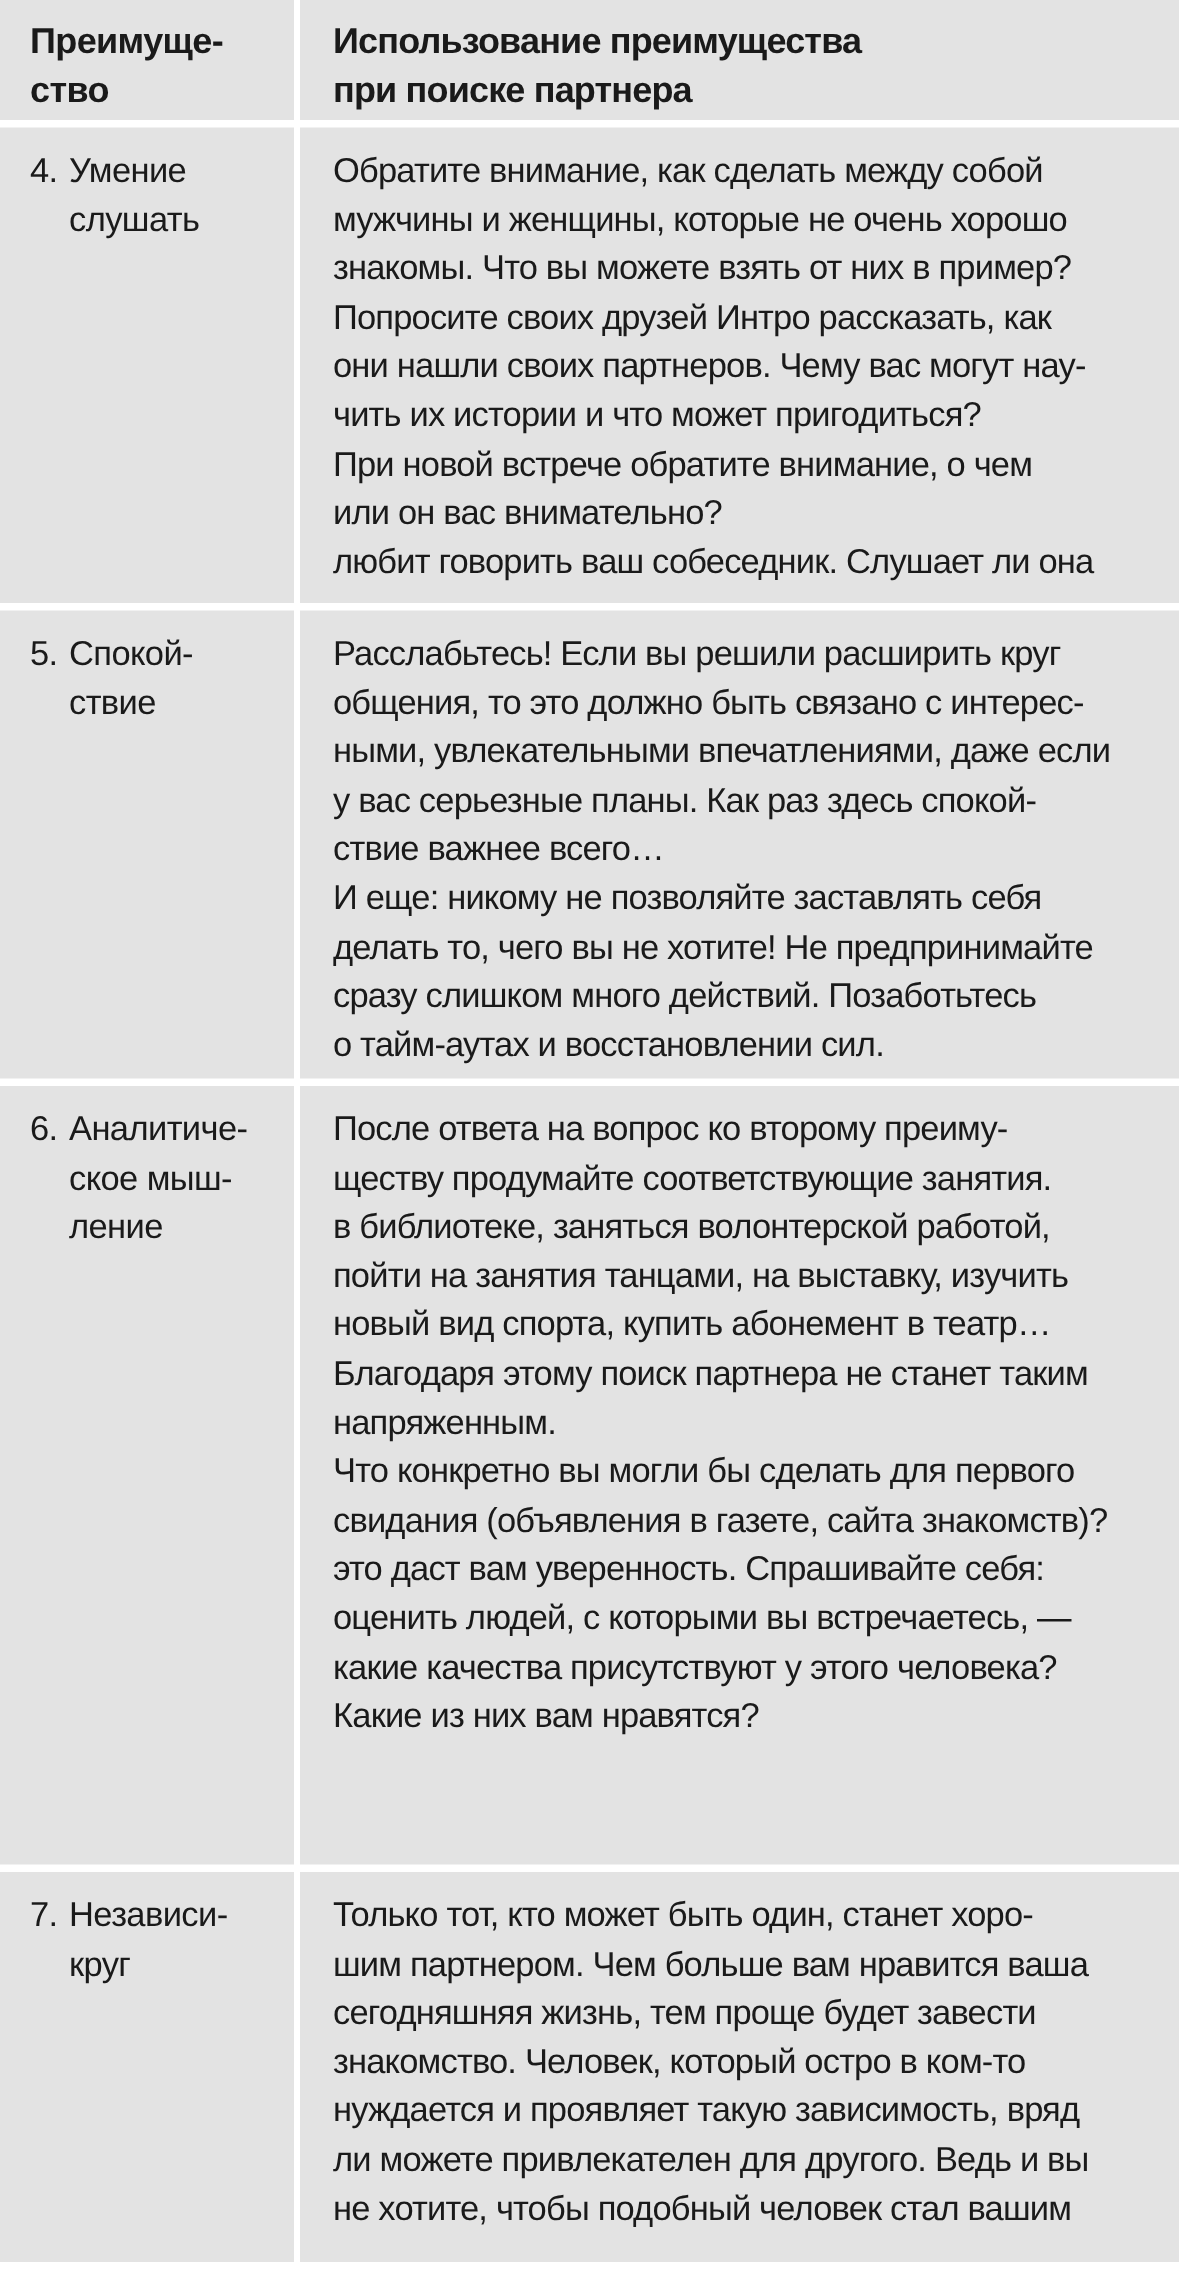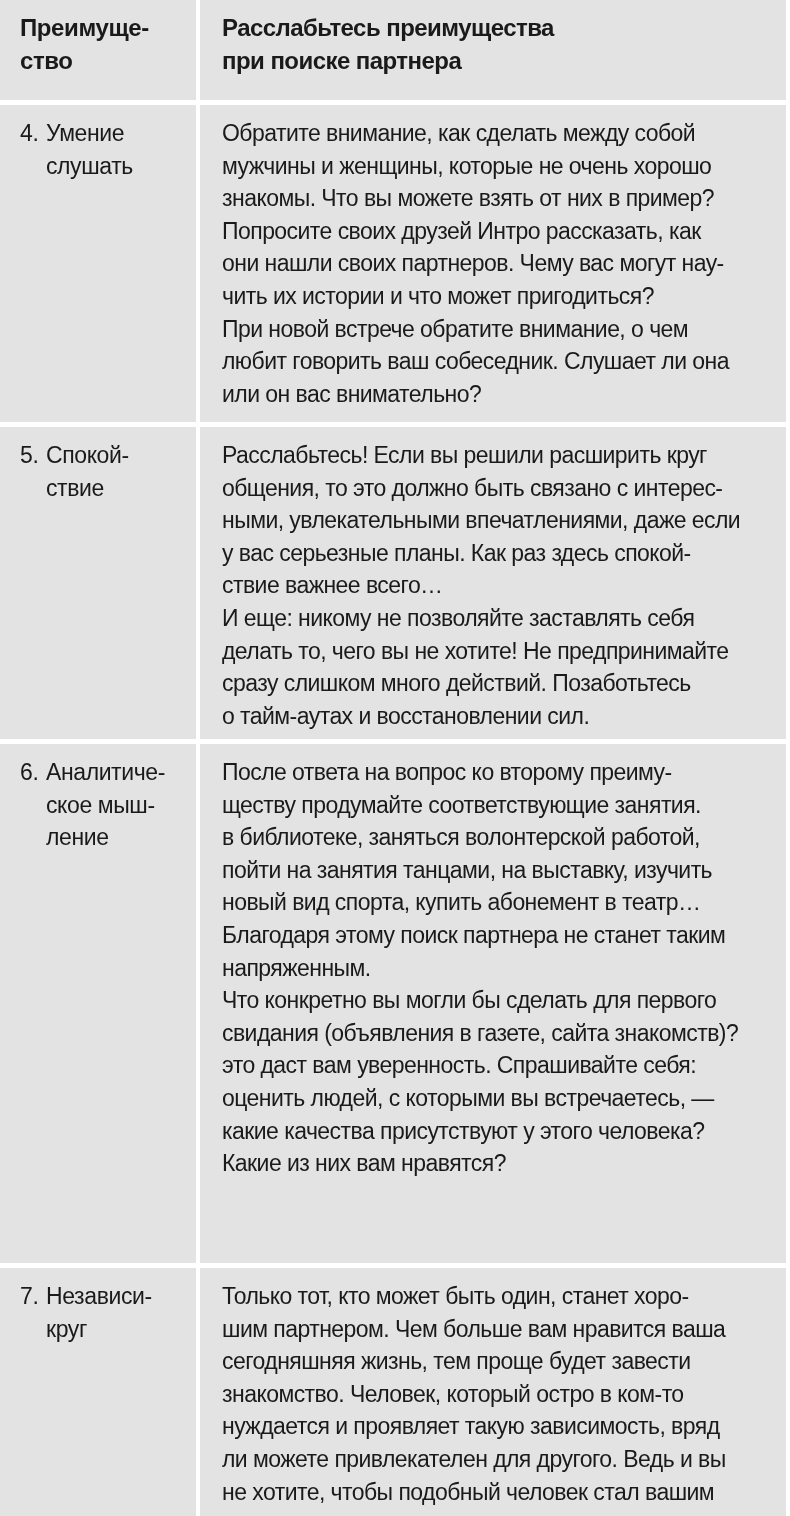--- a/index.html
+++ b/index.html
@@ -13,21 +13,21 @@
       background: #ffffff;
     }
     .cell {
       background: #e3e3e3;
       color: #1a1a1a;
       font-family: "Liberation Sans Narrow", "Liberation Sans", sans-serif;
       font-size: 23px;
       line-height: 32.6px;
       box-sizing: border-box;
     }
-    .hdr { font-weight: bold; font-size: 24px; padding: 17px 0 0 20px; height: 100px; letter-spacing: -0.6px; }
+    .hdr { font-weight: bold; font-size: 24px; padding: 17px 0 0 20px; height: 80px; letter-spacing: -0.6px; }
     .hdr.c2 { padding-left: 22px; }
     .c1 { padding: 12px 0 0 20px; letter-spacing: -0.4px; }
     .c2 { padding: 12px 10px 0 22px; letter-spacing: -0.55px; }
     .num { display: inline-block; width: 26px; }
     .lbl-wrap { display: flex; }
     .lbl-lines { display: block; }
     .line { display: block; white-space: nowrap; }
     .r4 { height: 317px; }
     .r5 { height: 312px; }
     .r6 { height: 519px; }
@@ -36,43 +36,43 @@
 </head>
 <body>
 
 <div class="table">
 
   <div class="cell hdr c1">
     <span class="line">Преимуще-</span>
     <span class="line">ство</span>
   </div>
   <div class="cell hdr c2">
-    <span class="line">Расслабьтесь преимущества</span>
+    <span class="line">Использование преимущества</span>
     <span class="line">при поиске партнера</span>
   </div>
 
   <div class="cell c1 r4">
     <div class="lbl-wrap">
       <span class="num">4.</span>
       <span class="lbl-lines">
         <span class="line">Умение</span>
         <span class="line">слушать</span>
       </span>
     </div>
   </div>
   <div class="cell c2 r4">
     <span class="line">Обратите внимание, как сделать между собой</span>
     <span class="line">мужчины и женщины, которые не очень хорошо</span>
     <span class="line">знакомы. Что вы можете взять от них в пример?</span>
     <span class="line">Попросите своих друзей Интро рассказать, как</span>
     <span class="line">они нашли своих партнеров. Чему вас могут нау-</span>
     <span class="line">чить их истории и что может пригодиться?</span>
     <span class="line">При новой встрече обратите внимание, о чем</span>
+    <span class="line">или он вас внимательно?</span>
     <span class="line">любит говорить ваш собеседник. Слушает ли она</span>
-    <span class="line">или он вас внимательно?</span>
   </div>
 
   <div class="cell c1 r5">
     <div class="lbl-wrap">
       <span class="num">5.</span>
       <span class="lbl-lines">
         <span class="line">Спокой-</span>
         <span class="line">ствие</span>
       </span>
     </div>

